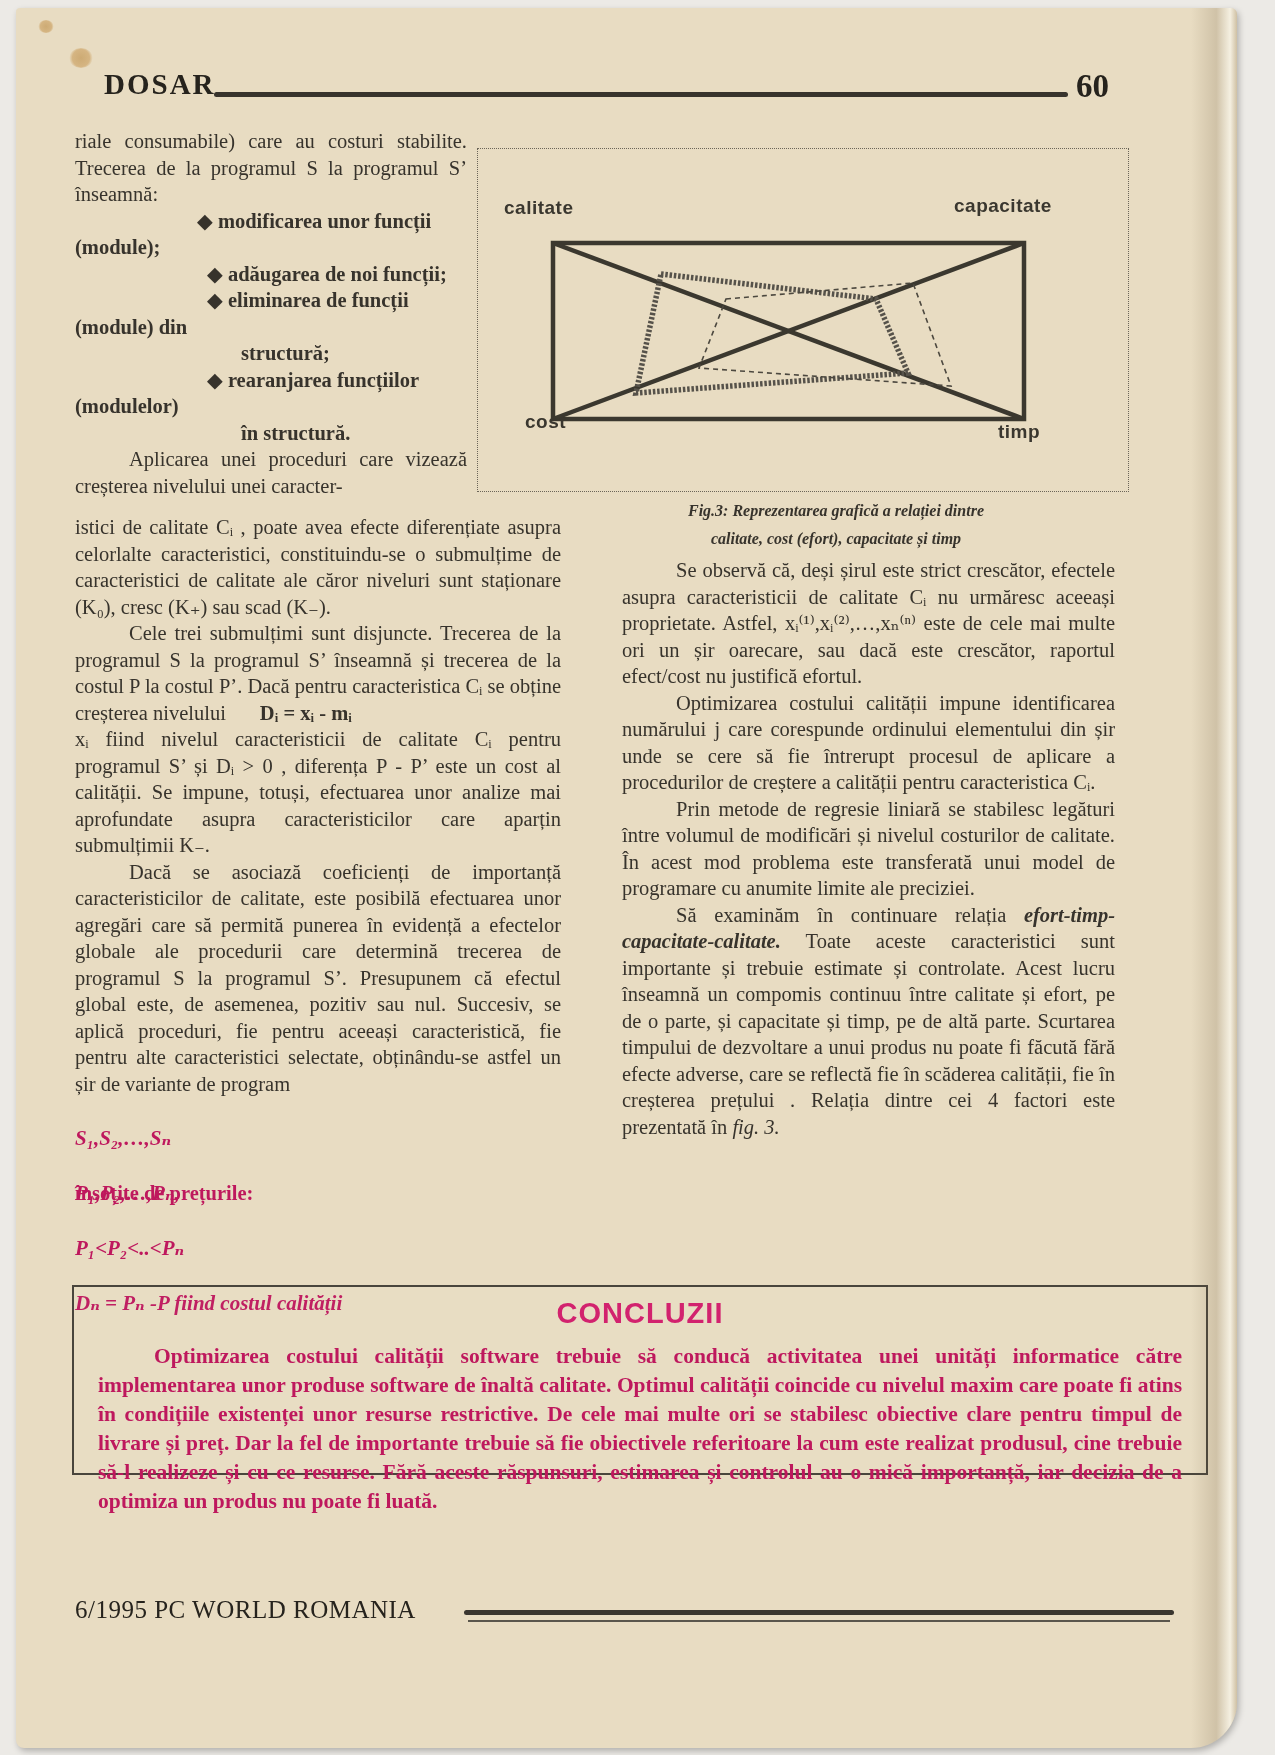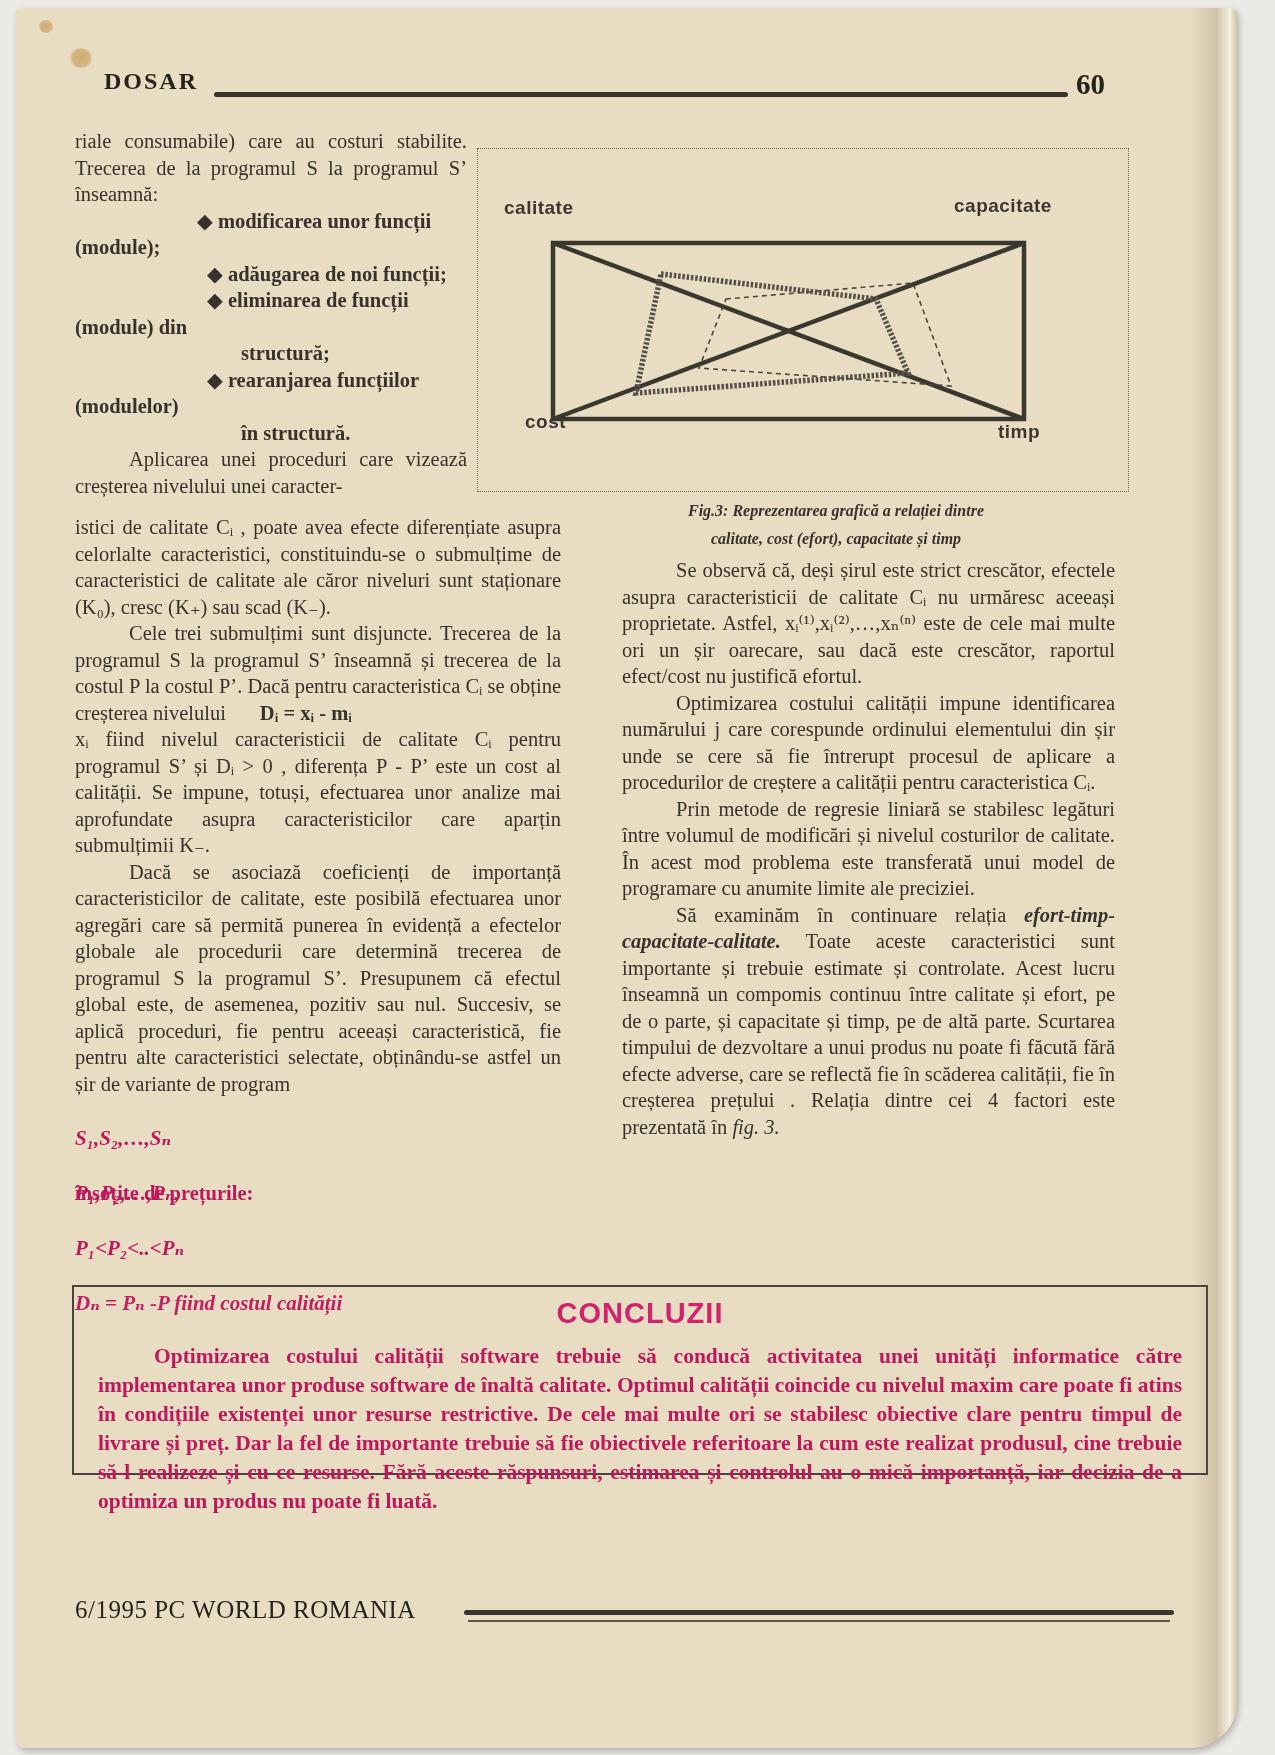--- a/index.html
+++ b/index.html
@@ -19,23 +19,23 @@
   .crease{
     position:absolute;top:0;right:0;width:46px;height:100%;
     background:linear-gradient(90deg,rgba(0,0,0,0) 0%,rgba(110,90,60,.20) 55%,rgba(255,255,250,.55) 85%,rgba(160,140,105,.35) 100%);
     pointer-events:none;
   }
   .stain{position:absolute;border-radius:50%;background:radial-gradient(circle,#c49a5a 0%,#cfa86d 55%,rgba(207,168,109,0) 75%);opacity:.75;}
   .stain1{left:22px;top:12px;width:16px;height:13px;}
   .stain2{left:53px;top:40px;width:24px;height:20px;}
 
   
-  .hdr-section{position:absolute;left:88px;top:60px;font-size:24px;font-weight:bold;letter-spacing:2px;color:#26231d;}
+  .hdr-section{position:absolute;left:88px;top:60px;font-size:29px;font-weight:bold;letter-spacing:2px;color:#26231d;}
   .hdr-rule{position:absolute;left:198px;top:84px;width:854px;height:5px;background:#38342d;border-radius:3px;}
-  .hdr-page{position:absolute;left:1060px;top:60px;font-size:29px;font-weight:bold;color:#26231d;}
+  .hdr-page{position:absolute;left:1060px;top:60px;font-size:33px;font-weight:bold;color:#26231d;}
 
   
   .txt{color:#37332c;font-size:20.5px;line-height:26.5px;text-align:justify;}
   .para{margin:0 0 0 0;}
   .indent{text-indent:54px;}
 
   .col-narrow{position:absolute;left:59px;top:120px;width:392px;}
   .col-wide{position:absolute;left:59px;top:506px;width:486px;}
   .col-right{position:absolute;left:606px;top:549px;width:493px;}
 

